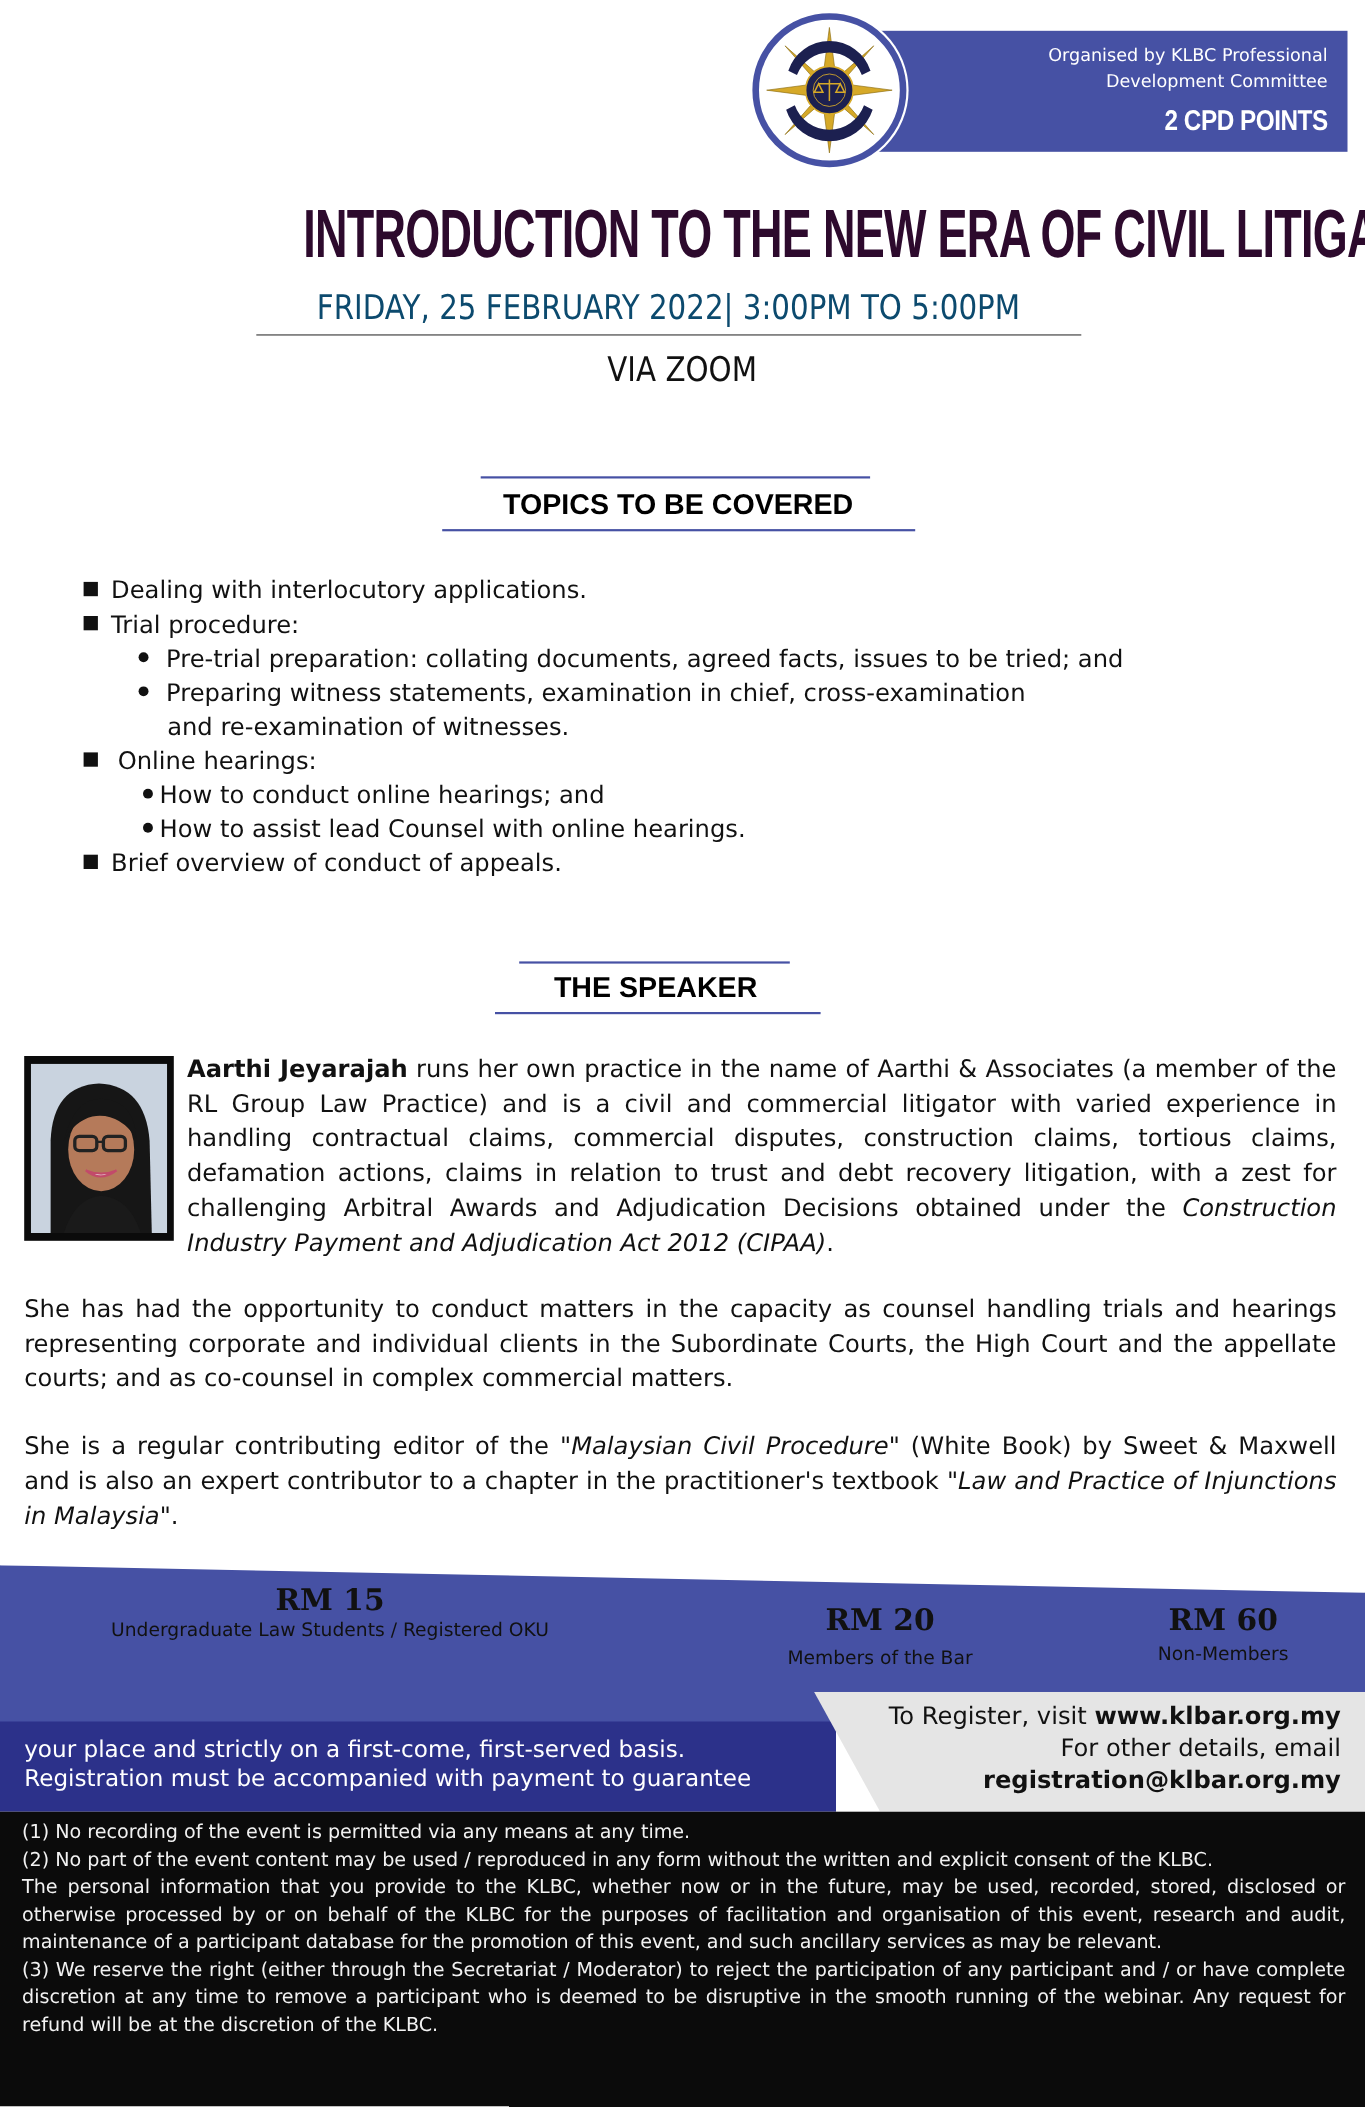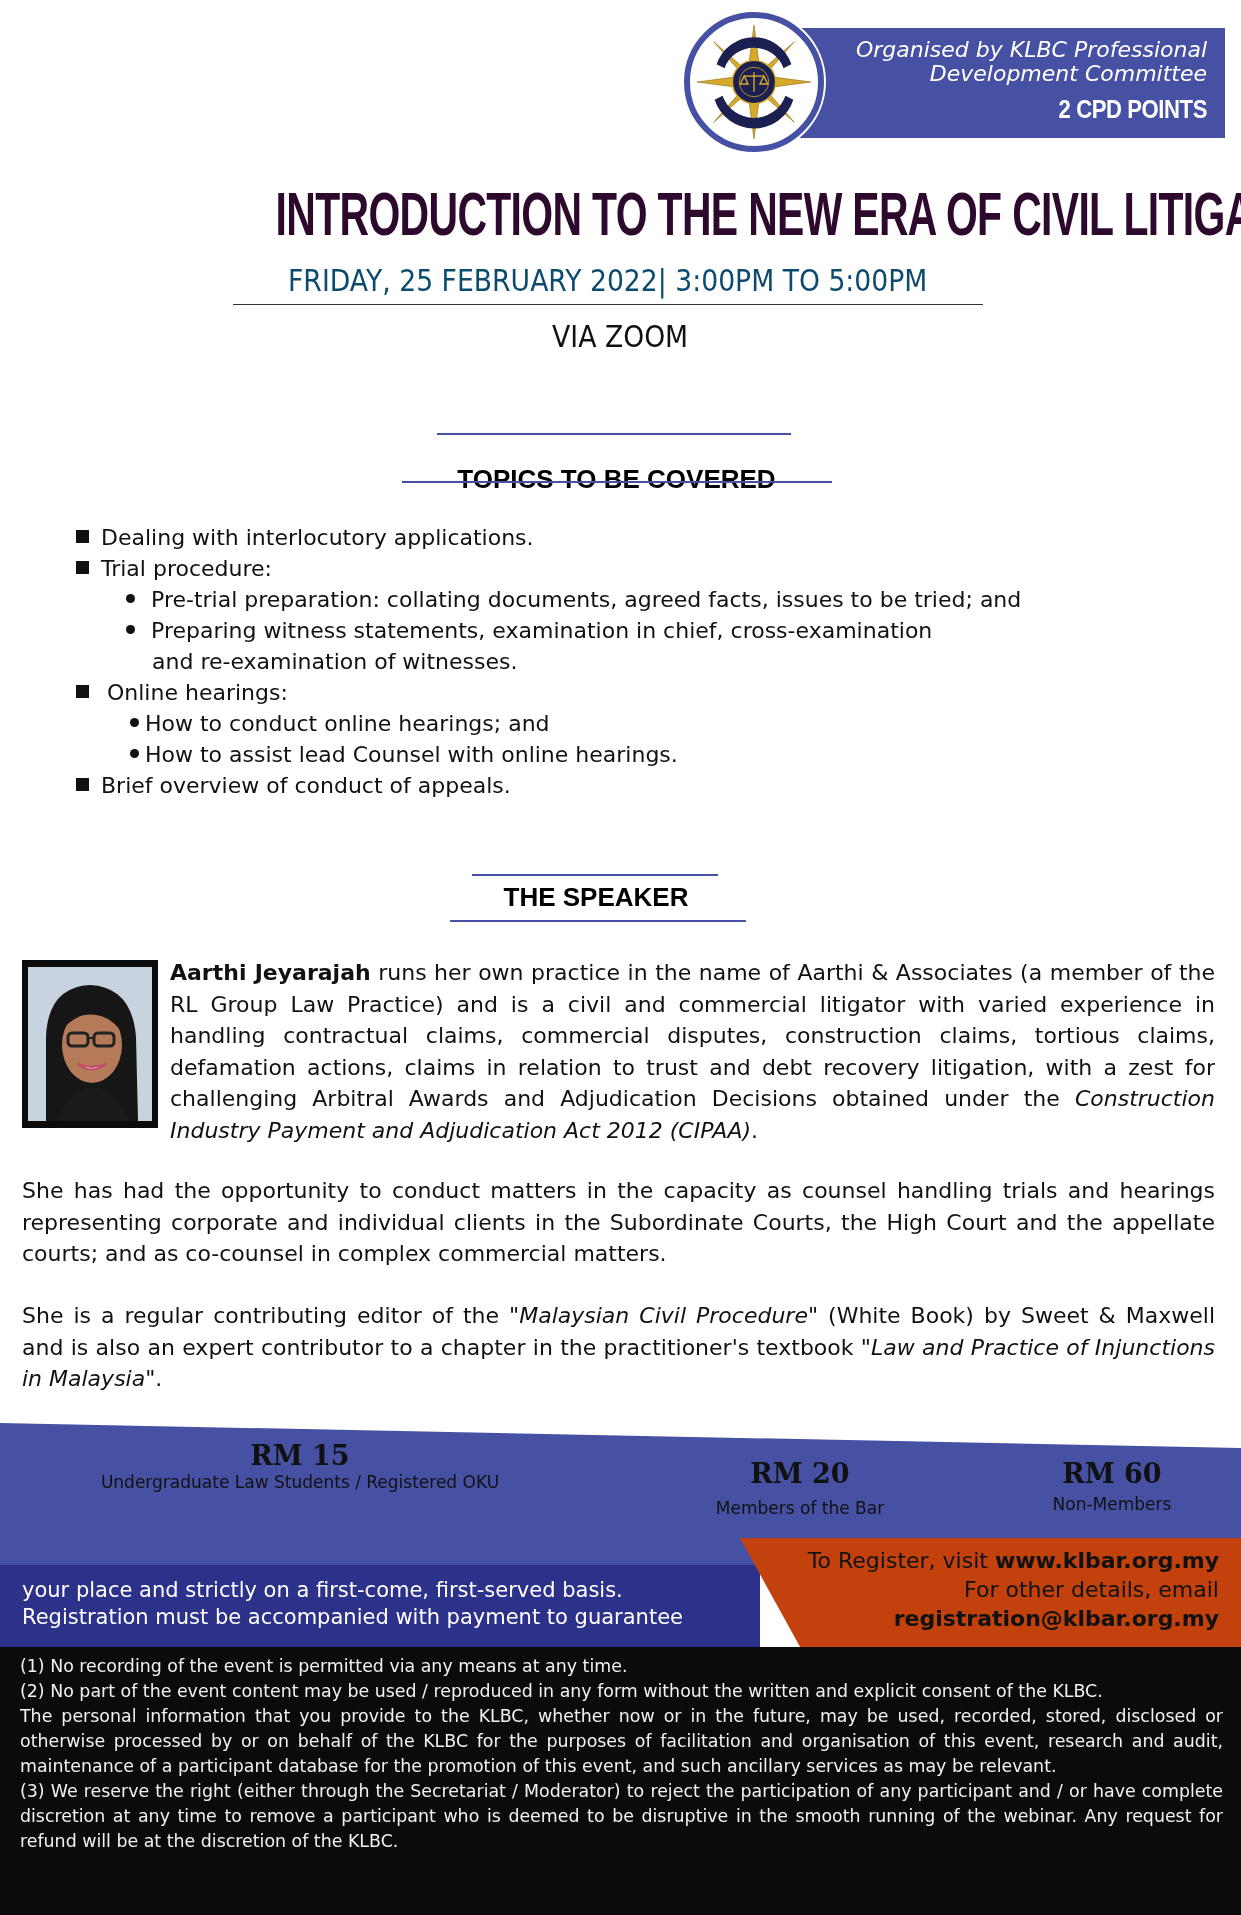--- a/index.html
+++ b/index.html
@@ -4,21 +4,21 @@
 <style>
   * { box-sizing: border-box; margin: 0; padding: 0; }
   html, body { width: 1241px; height: 1915px; background: #ffffff; overflow: hidden; }
   body { position: relative; font-family: "DejaVu Sans", sans-serif; color: #111; }
 
   
   .org-banner {
     position: absolute; left: 760px; top: 28px; width: 465px; height: 110px;
     background: #4651a4; color: #fff; text-align: right; padding: 10px 18px 0 0;
   }
-  .org-banner .line { font-size: 22px; line-height: 24px; font-family: "DejaVu Sans", sans-serif; font-style: italic; }
+  .org-banner .line { font-size: 16px; line-height: 24px; font-family: "DejaVu Sans", sans-serif; }
   .org-banner .cpd { font-family: "Liberation Sans", sans-serif; font-weight: 700; font-size: 26px; margin-top: 8px; letter-spacing: -0.5px; transform: scaleX(0.85); transform-origin: right; }
 
   .logo {
     position: absolute; left: 684px; top: 12px; width: 140px; height: 140px; border-radius: 50%;
     background: #fff; border: 6px solid #4651a4; display: flex; align-items: center; justify-content: center;
     box-shadow: 0 0 0 2px #fff;
   }
   .logo svg { width: 118px; height: 118px; }
 
   .title {
@@ -64,21 +64,21 @@
   }
   .price { position: absolute; text-align: center; color: #111; }
   .price .amt { font-family: "DejaVu Serif", serif; font-weight: 700; font-size: 27px; }
   .price .who { font-size: 17px; line-height: 22px; }
 
   .reg-left {
     position: absolute; left: 0; top: 1565px; width: 760px; height: 82px; background: #2c318a; color: #fff;
     font-size: 21px; line-height: 27px; padding: 12px 0 0 22px;
   }
   .reg-right {
-    position: absolute; left: 740px; top: 1538px; width: 501px; height: 109px; background: #c2410c; color: #111;
+    position: absolute; left: 740px; top: 1538px; width: 501px; height: 109px; background: #e5e5e5; color: #111;
     clip-path: polygon(0 0, 100% 0, 100% 100%, 12% 100%);
     text-align: right; padding: 8px 22px 0 0; font-size: 22px; line-height: 29px;
   }
   .reg-right b { font-weight: 700; }
 
   .terms {
     position: absolute; left: 0; top: 1647px; width: 1241px; height: 268px; background: #0b0b0b; color: #f2f2f2;
     font-size: 17.4px; line-height: 25px; padding: 7px 18px 0 20px; text-align: justify;
   }
   .terms p { margin: 0; }
@@ -115,21 +115,21 @@
       <path d="M66,62 L70,54 L74,62 Z"></path>
     </g>
   </svg>
 </div>
 
 <div class="title"><span>INTRODUCTION TO THE NEW ERA OF CIVIL LITIGATION</span></div>
 <div class="datetime"><span>FRIDAY, 25 FEBRUARY 2022|  3:00PM TO 5:00PM</span></div>
 <div class="venue"><span>VIA ZOOM</span></div>
 
 <div class="rule" style="left:437px; top:433px; width:354px;"></div>
-<div class="section-head" style="left:0; top:464px; width:1233px;">TOPICS TO BE COVERED</div>
+<div class="section-head" style="left:0; top:443px; width:1233px;">TOPICS TO BE COVERED</div>
 <div class="rule" style="left:402px; top:481px; width:430px;"></div>
 
 <div class="topics">
   <div class="l1"><span class="sq"></span><span>Dealing with interlocutory applications.</span></div>
   <div class="l1"><span class="sq"></span><span>Trial procedure:</span></div>
   <div class="l2"><span class="dot"></span><span>Pre-trial preparation: collating documents, agreed facts, issues to be tried; and</span></div>
   <div class="l2"><span class="dot"></span><span>Preparing witness statements, examination in chief, cross-examination</span></div>
   <div class="cont">and re-examination of witnesses.</div>
   <div class="l1" style="padding-left:4px;"><span class="sq" style="margin-right:18px;"></span><span>Online hearings:</span></div>
   <div class="l2c"><span class="dot" style="margin-right:6px;"></span><span>How to conduct online hearings; and</span></div>

